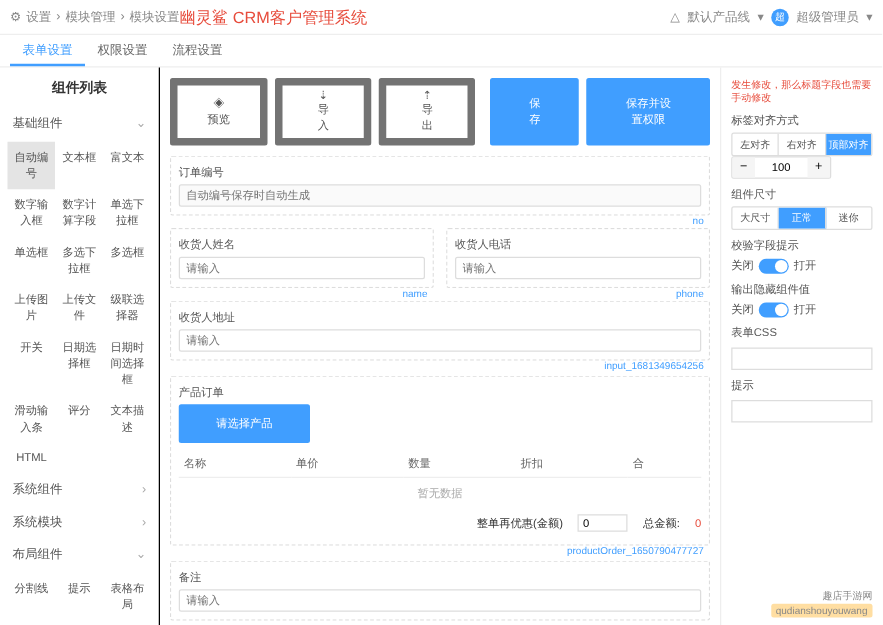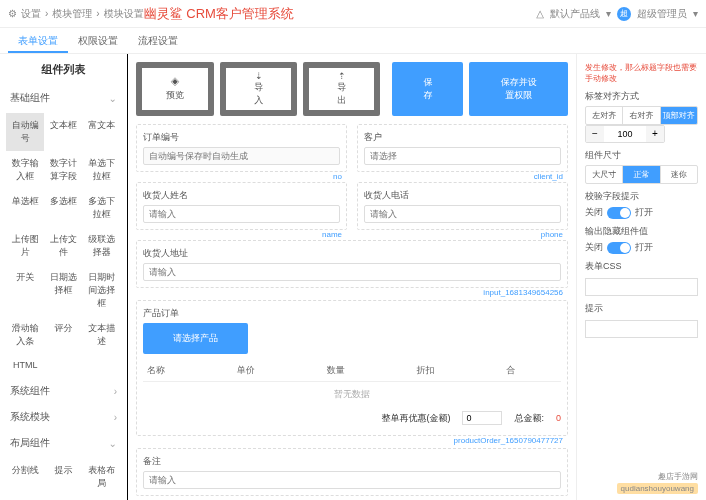--- a/index.html
+++ b/index.html
@@ -90,22 +90,22 @@
         <span class="chev">⌄</span>
       </div>
     <div class="grid" id="basicGrid">
         <div class="cell sel">自动编号</div>
         <div class="cell">文本框</div>
         <div class="cell">富文本</div>
         <div class="cell">数字输入框</div>
         <div class="cell">数字计算字段</div>
         <div class="cell">单选下拉框</div>
         <div class="cell">单选框</div>
+        <div class="cell">多选下拉框</div>
         <div class="cell">多选框</div>
-        <div class="cell">多选下拉框</div>
         <div class="cell">上传图片</div>
         <div class="cell">上传文件</div>
         <div class="cell">级联选择器</div>
         <div class="cell">开关</div>
         <div class="cell">日期选择框</div>
         <div class="cell">日期时间选择框</div>
         <div class="cell">滑动输入条</div>
         <div class="cell">评分</div>
         <div class="cell">文本描述</div>
         <div class="cell">HTML</div>
@@ -138,25 +138,20 @@
       <div class="spacer"></div>
       <button class="btn primary">保存</button>
       <button class="btn primary">保存并设置权限</button>
     </div>
 
     <div class="row">
       <div class="field">
         <div class="flabel">订单编号</div>
         <input class="finput" disabled="" placeholder="自动编号保存时自动生成" style="">
         <div class="fname">no</div>
-      </div>
-      <div class="field">
-        <div class="flabel">客户</div>
-        <input class="finput" style="color: rgb(64, 158, 255);" placeholder="请选择">
-        <div class="fname">client_id</div>
       </div>
     </div>
 
     <div class="row">
       <div class="field">
         <div class="flabel">收货人姓名</div>
         <input class="finput" placeholder="请输入" style="">
         <div class="fname">name</div>
       </div>
       <div class="field">

